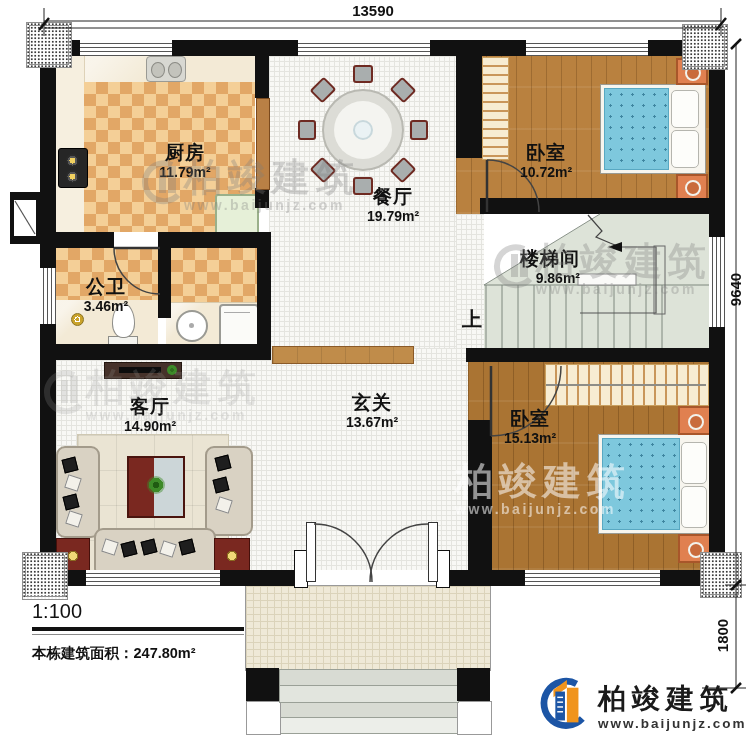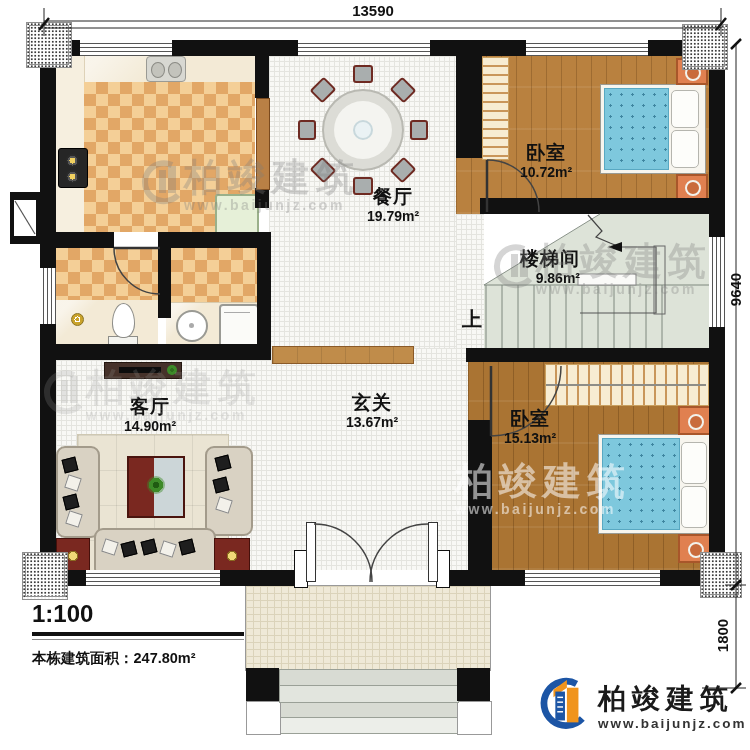--- a/index.html
+++ b/index.html
@@ -27,21 +27,21 @@
   .wm{position:absolute;display:flex;align-items:flex-start;gap:2px;z-index:60;pointer-events:none;}
   .wm .wmt{display:flex;flex-direction:column;line-height:1;}
   .wm .w1{font-size:38px;font-weight:bold;letter-spacing:6px;}
   .wm .w2{font-size:14px;font-weight:bold;letter-spacing:2.5px;margin-top:2px;}
   .wm-gray{color:rgba(125,125,125,.32);}
   .wm-light{color:rgba(150,150,150,.22);}
   .wm-white{color:rgba(255,255,255,.55);}
   .tblock{position:absolute;left:32px;top:600px;width:235px;z-index:70;color:#111;}
   .tb-title{display:flex;align-items:baseline;gap:12px;}
   .tb-title .t1{font-size:33px;font-weight:bold;letter-spacing:2px;}
-  .tb-title .t2{font-size:24px;font-weight:700;}
+  .tb-title .t2{font-size:20px;font-weight:400;}
   .tb-rule1{height:4px;background:#111;margin-top:4px;width:212px;}
   .tb-rule2{height:1px;background:#8a8a8a;margin-top:3px;width:212px;}
   .tb-line{font-size:14.5px;font-weight:bold;margin-top:9px;white-space:nowrap;}
   .brand{position:absolute;left:538px;top:676px;display:flex;align-items:center;gap:8px;z-index:70;}
   .brand .bt{display:flex;flex-direction:column;line-height:1;}
   .brand .b1{font-size:28px;font-weight:bold;letter-spacing:6px;color:#1a1a1a;}
   .brand .b2{font-size:13.5px;font-weight:bold;letter-spacing:2px;color:#333;margin-top:4px;}
   .pillow{position:absolute;background:#fdfdfa;border:1px solid #b5b5ae;border-radius:5px;z-index:16;}
   .nstand{position:absolute;background:#e08050;border:2px solid #a8562a;z-index:16;}
   .nstand:after{content:"";position:absolute;left:50%;top:50%;width:12px;height:12px;margin:-7px 0 0 -7px;border:2px solid #f2f2ec;border-radius:50%;background:#c96b3c;}
@@ -286,31 +286,39 @@
         <rect x="314" y="82" width="18" height="16" rx="2" transform="rotate(135 323 90)"></rect>
         <rect x="354" y="66" width="18" height="16" rx="2"></rect>
         <rect x="394" y="82" width="18" height="16" rx="2" transform="rotate(45 403 90)"></rect>
       </g>
       <circle cx="363" cy="130" r="40" fill="#dcdcd6" stroke="#b9b9b2" stroke-width="2"></circle>
       <circle cx="363" cy="130" r="29" fill="#f4f4f0"></circle>
       <circle cx="363" cy="130" r="9" fill="#eaf2f4" stroke="#c8d8dc" stroke-width="2"></circle>
     </g>
   </svg>
 
+  <div class="rl" style="left:125px;top:142px;width:120px;">
+    <span class="rn">厨房</span>
+    <span class="ra">11.79m²</span>
+  </div>
   <div class="rl" style="left:333px;top:186px;width:120px;">
     <span class="rn">餐厅</span>
     <span class="ra">19.79m²</span>
   </div>
   <div class="rl" style="left:486px;top:142px;width:120px;">
     <span class="rn">卧室</span>
     <span class="ra">10.72m²</span>
   </div>
   <div class="rl" style="left:460px;top:248px;width:120px;align-items:flex-end;">
     <span class="rn">楼梯间</span>
     <span class="ra">9.86m²</span>
+  </div>
+  <div class="rl" style="left:46px;top:276px;width:120px;">
+    <span class="rn">公卫</span>
+    <span class="ra">3.46m²</span>
   </div>
   <div class="rl" style="left:90px;top:396px;width:120px;">
     <span class="rn">客厅</span>
     <span class="ra">14.90m²</span>
   </div>
   <div class="rl" style="left:312px;top:392px;width:120px;">
     <span class="rn">玄关</span>
     <span class="ra">13.67m²</span>
   </div>
   <div class="rl" style="left:470px;top:408px;width:120px;">

